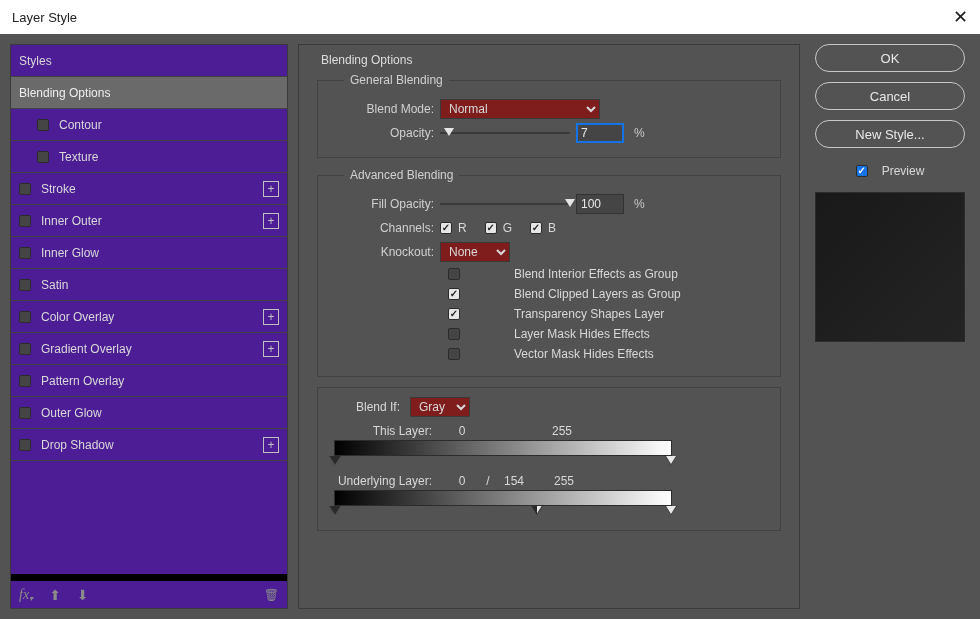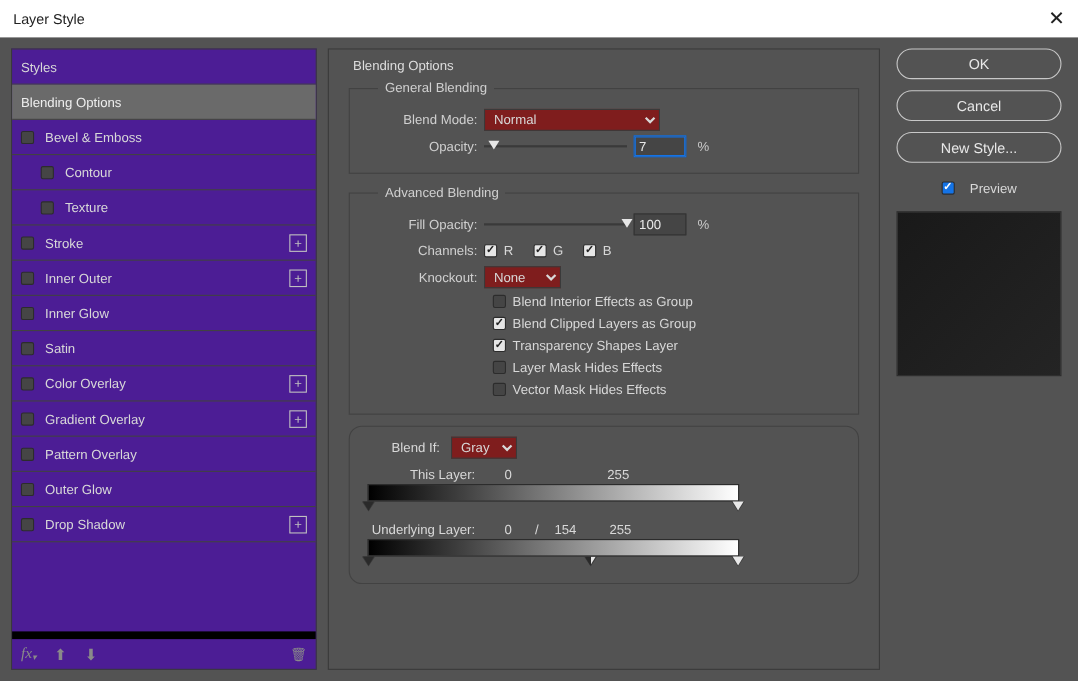--- a/index.html
+++ b/index.html
@@ -126,21 +126,21 @@
     border:1px solid #333; padding:0 4px; font-size:12px; text-align:left;
   }
   .numbox.active { border:1px solid #1473e6; background:#454545; box-shadow: inset 0 0 0 1px #1473e6; }
   .unit { margin-left:10px; color:#c8c8c8; }
 
   .ck { width:12px; height:12px; border:1px solid #2c2c2c; border-radius:2px; background:#454545; display:inline-flex; align-items:center; justify-content:center; margin-right:6px; flex-shrink:0; cursor:pointer;}
   .ck.on { background:#e6e6e6; }
   .ck.on::after { content:"✓"; color:#222; font-size:10px; line-height:1; font-weight:bold; }
   .ck.blue.on { background:#1473e6; }
   .ck.blue.on::after { color:#fff; }
-  .crow { display:flex; align-items:center; height:20px; margin-left:118px; }
+  .crow { display:flex; align-items:center; height:20px; margin-left:118px;gap:48px; }
 
   
   .blendif { margin-top:6px; }
   .grad {
     position: relative;
     height: 16px; width: 338px; margin-left: 4px;
     background: linear-gradient(to right, #000, #fff);
     border:1px solid #2c2c2c;
   }
   .tri {
@@ -190,24 +190,20 @@
 <div class="dialog-body">
 
   <div class="styles-panel">
     <div class="styles-header">
       <span>Styles</span>
     </div>
 
     <div class="style-row nobox sel">
       <span>Blending Options</span>
     </div>
-    <div class="style-row">
-      <span class="chk"></span>
-      <span>Bevel &amp; Emboss</span>
-    </div>
     <div class="style-row sub">
       <span class="chk"></span>
       <span>Contour</span>
     </div>
     <div class="style-row sub">
       <span class="chk"></span>
       <span>Texture</span>
     </div>
     <div class="style-row">
       <span class="chk"></span>
@@ -326,21 +322,21 @@
       <div class="crow">
           <span class="ck"></span>
           <span>Layer Mask Hides Effects</span>
         </div>
       <div class="crow">
           <span class="ck"></span>
           <span>Vector Mask Hides Effects</span>
         </div>
     </fieldset>
 
-    <fieldset class="group blendif" style="border-top:1px solid #424242;border-left:1px solid #424242;border-right:1px solid #424242;border-bottom:1px solid #424242;border-radius:12px;">
+    <fieldset class="group blendif" style="border-top:1px solid #424242;border-left:1px solid #424242;border-right:1px solid #424242;border-bottom:1px solid #424242;">
       <div class="bl-row" style="margin-bottom:6px">
         <span class="bl-lbl" style="width:80px">Blend If:</span>
         <select class="combo w60">
           <option>Gray</option>
         </select>
       </div>
 
       <div class="bl-row">
         <span class="bl-lbl">This Layer:</span>
         <span style="width:40px;text-align:center">0</span>

